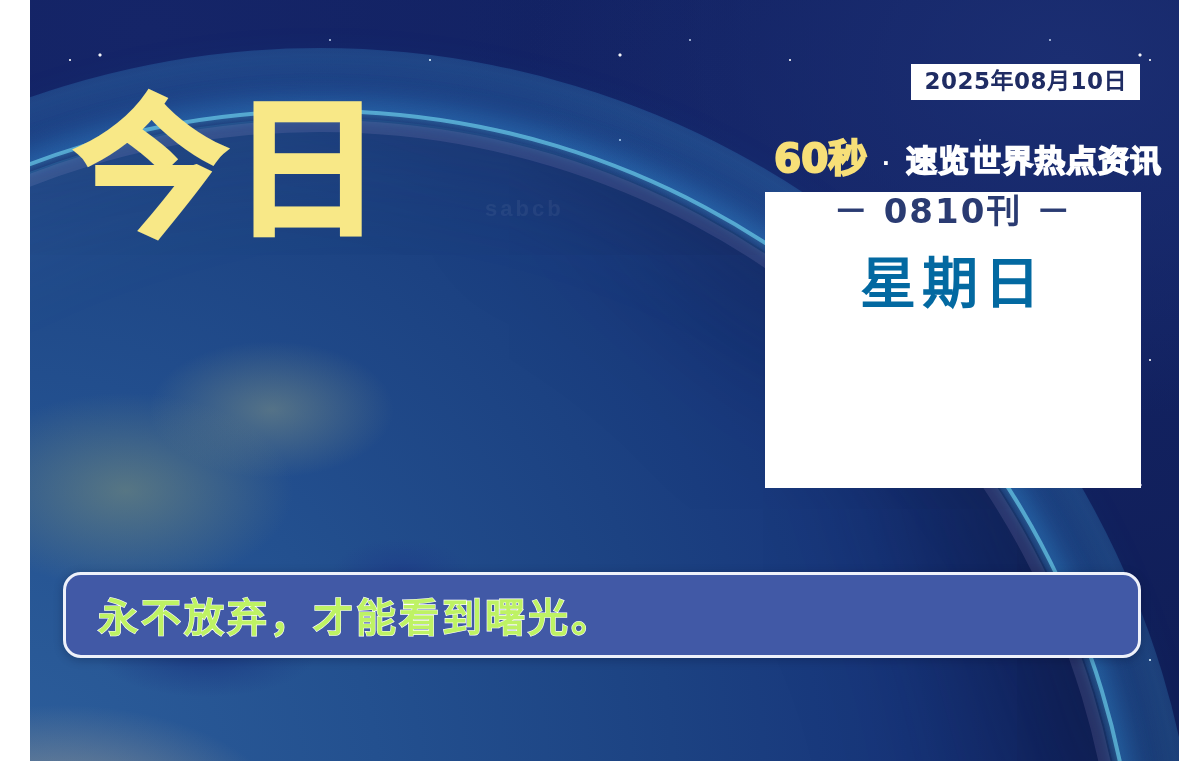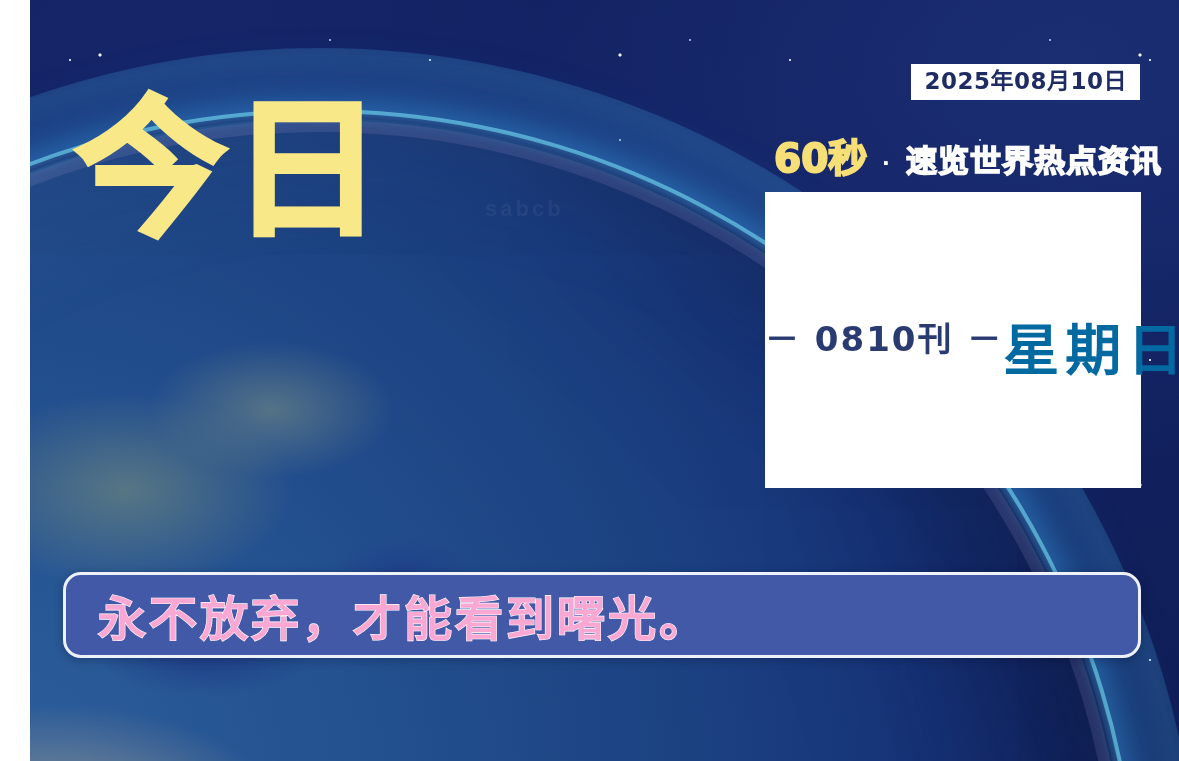--- a/index.html
+++ b/index.html
@@ -188,21 +188,21 @@
   
   .card {
     position:absolute;
     left:735px; top:192px;
     width:376px; height:296px;
     background:#ffffff;
     z-index:7;
   }
   .card-inner {
     position:absolute; inset:0;
-    display:flex; flex-direction:row;
+    display:flex; flex-direction:column;
     align-items:center; justify-content:flex-start;
   }
   .issue {
     font-family:"DejaVu Sans","Liberation Sans",sans-serif;
     font-weight:700;
     font-size:34px;
     color:#2a3b72;
     letter-spacing:2px;
     white-space:nowrap;
     line-height:1.15;
@@ -256,22 +256,22 @@
     border-radius:18px;
     z-index:8;
     display:flex;
     align-items:center;
     padding:0 32px;
     box-shadow:0 2px 10px rgba(5,10,40,.28);
   }
   .quote-text {
     font-family:Liberation Serif, serif;
     font-weight:700;
-    font-size:48px;
-    color:#f9a8d4;
+    font-size:40px;
+    color:#bef264;
     letter-spacing:3px;
     white-space:nowrap;
     -webkit-text-stroke:1.2px #ffffff;
     paint-order:stroke fill;
   }
 
   
   .watermark {
     position:absolute;
     left:455px; top:196px;

